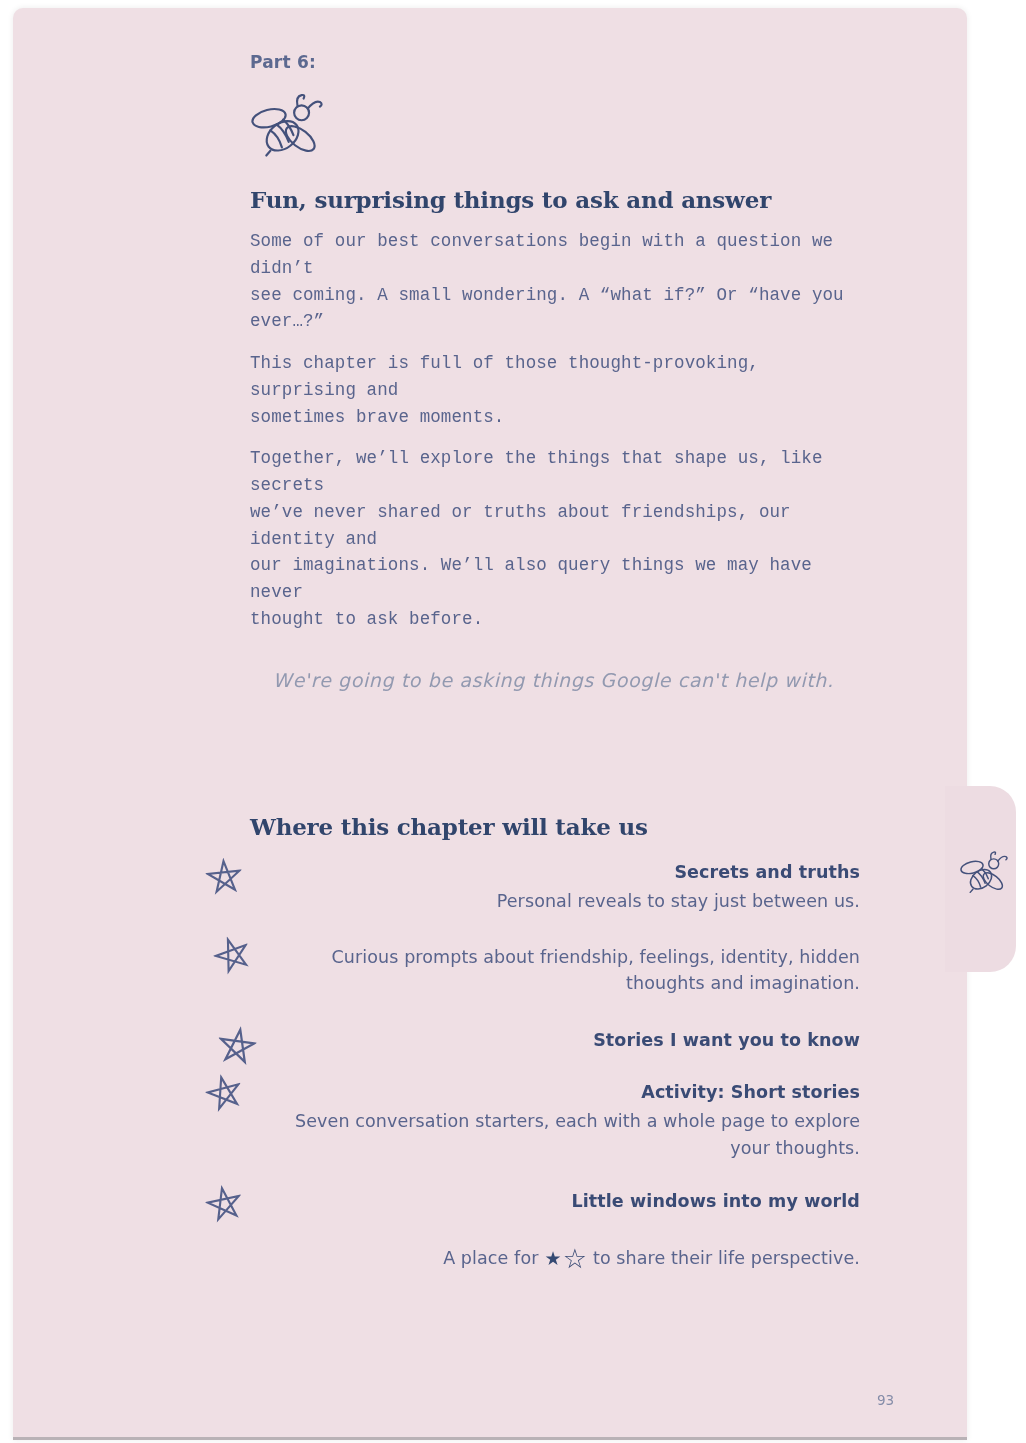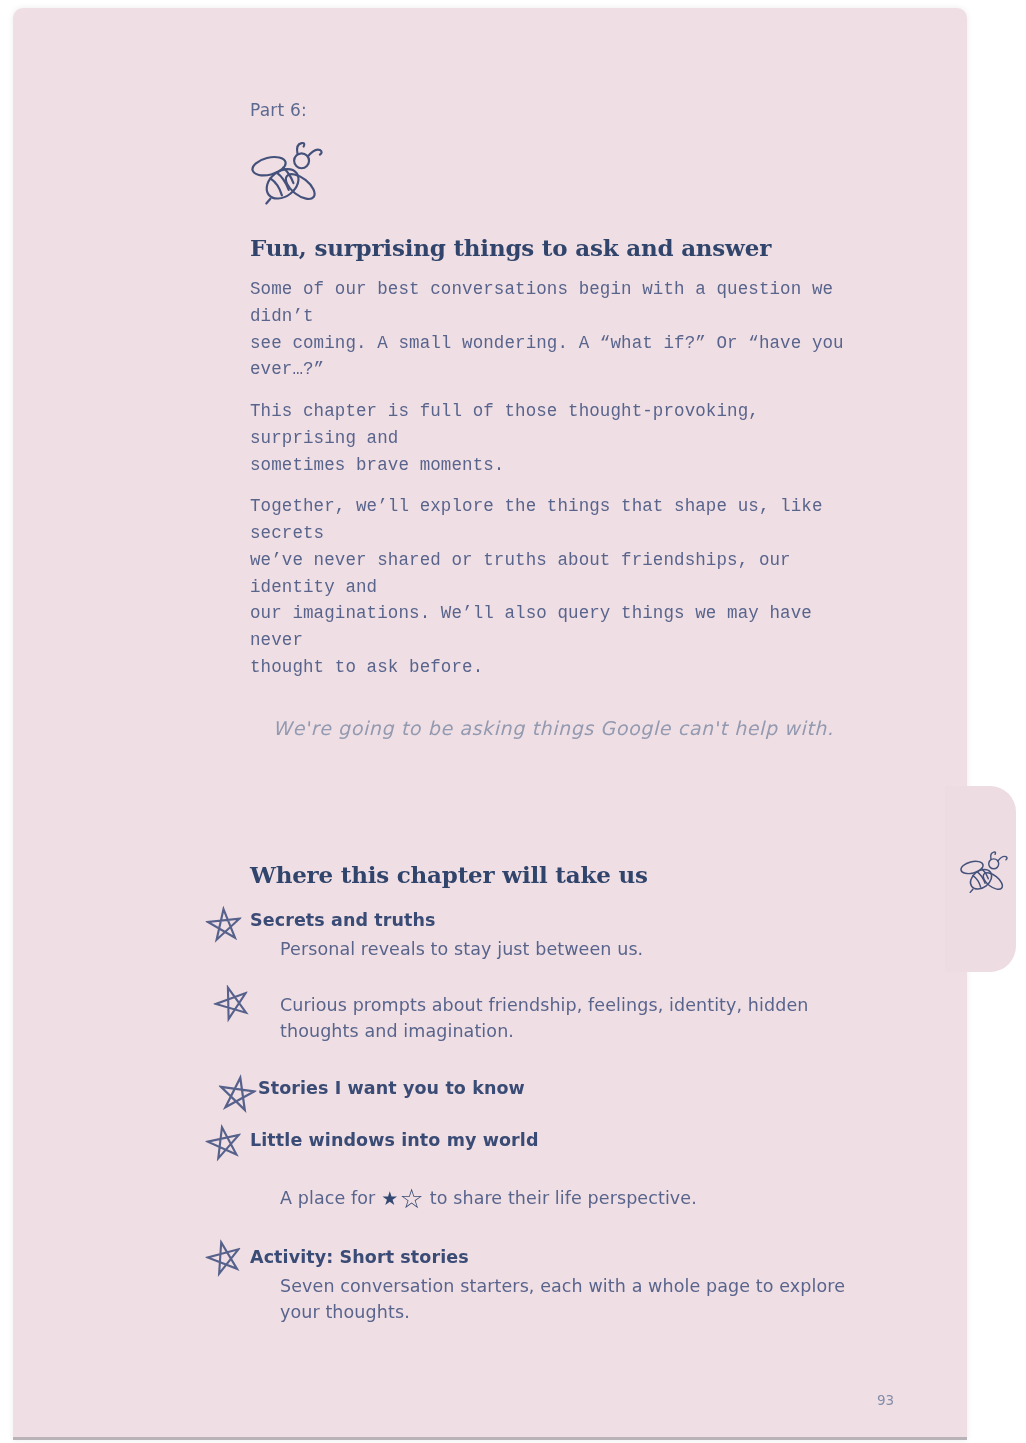--- a/index.html
+++ b/index.html
@@ -22,23 +22,23 @@
     position: absolute;
     left: 0; bottom: 0; width: 100%; height: 3px;
     background: #b9b2b6;
   }
   .content {
     position: absolute;
     left: 237px; top: 0;
     width: 610px;
   }
   .part-label {
-    margin-top: 92px;
+    margin-top: 44px;
     font-size: 17px;
-    font-weight: normal;
+    font-weight: bold;
     color: #5c6990;
     letter-spacing: 0.2px;
   }
   .chapter-title {
     margin-top: 10px;
     font-family: "DejaVu Serif", "Liberation Serif", serif;
     font-size: 45px;
     font-weight: bold;
     color: #31456c;
     letter-spacing: -0.5px;
@@ -67,21 +67,21 @@
     font-style: italic;
     color: #9299b0;
     text-align: right;
     width: 585px;
     font-family: cursive, "DejaVu Sans", sans-serif;
     letter-spacing: 0.6px;
     transform: skewX(-3deg);
   }
   .overview-heading { margin-top: 122px; }
   .overview-list { margin-top: 22px; }
-  .list-item { position: relative; margin-bottom: 30px; }
+  .list-item { position: relative; margin-bottom: 30px; text-align: right; }
   .item-star {
     position: absolute;
     left: -44px; top: -4px;
   }
   .item-title {
     font-size: 17.5px;
     font-weight: bold;
     color: #3a4b75;
     letter-spacing: 0.1px;
   }
@@ -197,41 +197,41 @@
 
       <div class="list-item" style="margin-bottom:32px">
         <span class="item-star" style="left:-32px">
           <svg width="38" height="38" viewBox="0 0 34 34" style="transform:rotate(8deg)">
               <use href="#pentagram"></use>
             </svg>
         </span>
         <div class="item-title" style="margin-left:8px">Stories I want you to know</div>
       </div>
 
+      <div class="list-item">
+        <span class="item-star" style="top:-8px">
+          <svg width="36" height="36" viewBox="0 0 34 34" style="transform:rotate(-15deg)">
+              <use href="#pentagram"></use>
+            </svg>
+        </span>
+        <div class="item-title">Activity: Short stories</div>
+        <div class="item-desc">Seven conversation starters, each with a whole page to explore
+your thoughts.</div>
+      </div>
+
       <div class="list-item" style="margin-bottom:28px">
         <span class="item-star" style="top:-6px">
           <svg width="36" height="36" viewBox="0 0 34 34" style="transform:rotate(-12deg)">
               <use href="#pentagram"></use>
             </svg>
         </span>
         <div class="item-title">Little windows into my world</div>
         <div class="item-desc" style="margin-top:2px">
           <span>A place for</span><span class="inline-star-filled-small">★</span><span class="inline-star-outline-big">☆</span><span>to share their life perspective.</span>
         </div>
-      </div>
-
-      <div class="list-item">
-        <span class="item-star" style="top:-8px">
-          <svg width="36" height="36" viewBox="0 0 34 34" style="transform:rotate(-15deg)">
-              <use href="#pentagram"></use>
-            </svg>
-        </span>
-        <div class="item-title">Activity: Short stories</div>
-        <div class="item-desc">Seven conversation starters, each with a whole page to explore
-your thoughts.</div>
       </div>
 
     </div>
   </div>
 
   <div class="page-number">93</div>
   <div class="page-bottom-edge"></div>
 </div>
 
 <div class="side-tab">

